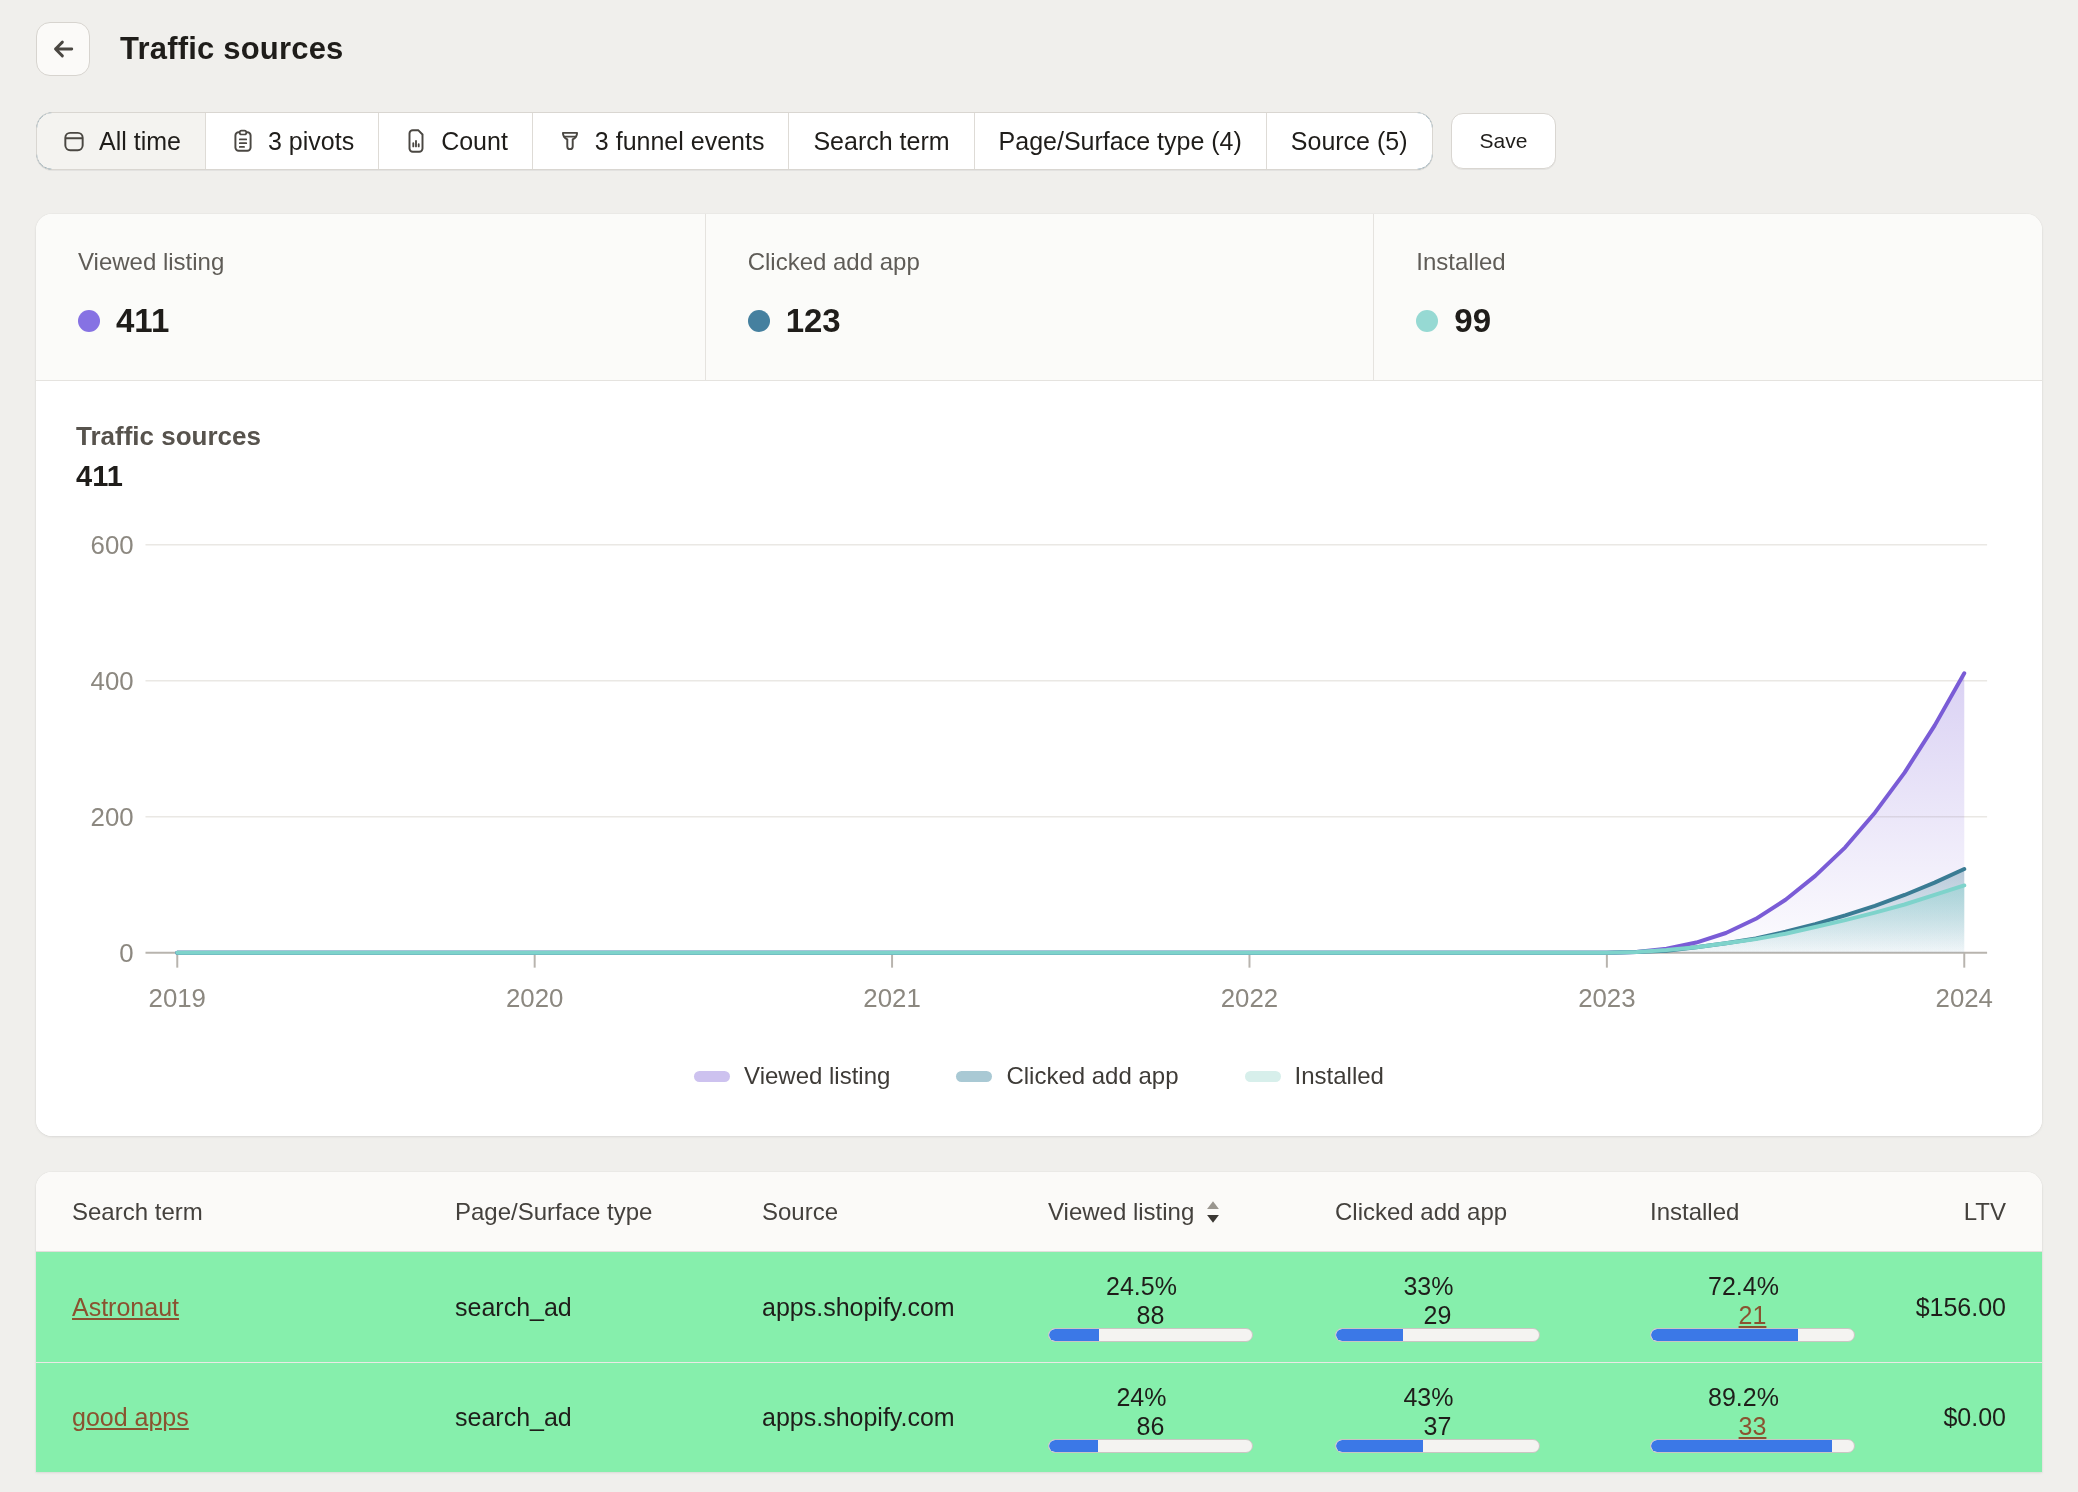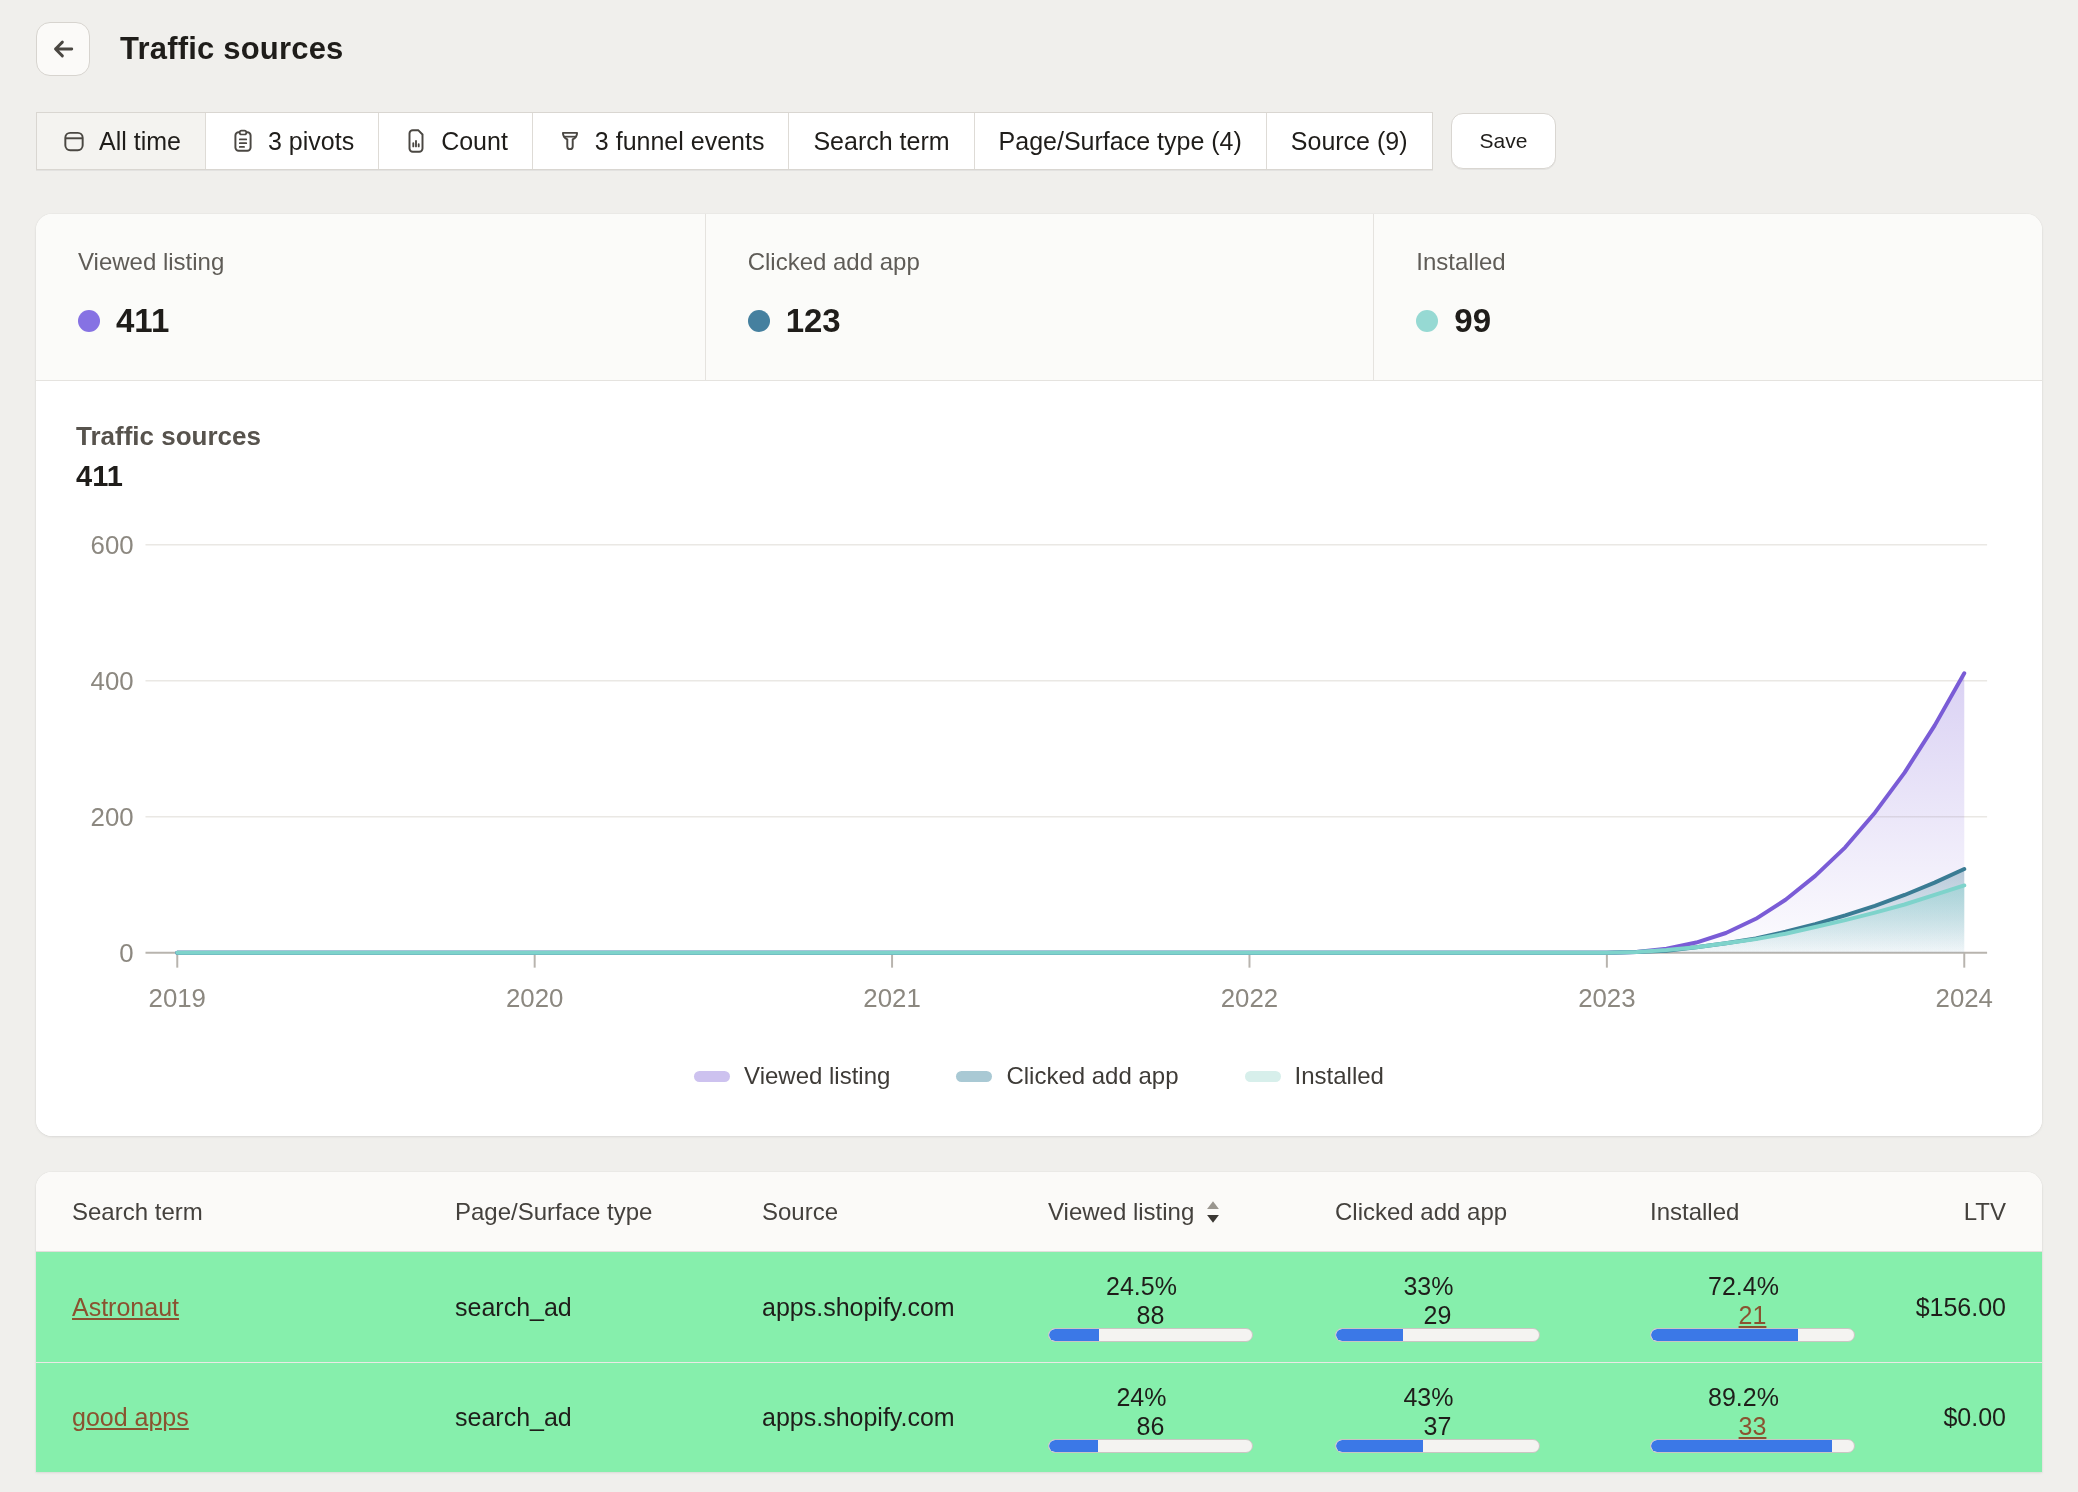--- a/index.html
+++ b/index.html
@@ -18,21 +18,21 @@
     background: #fbfaf8; border: 1px solid #d7d4cf;
     display: flex; align-items: center; justify-content: center;
     cursor: pointer;
   }
   .page-title { font-size: 31px; font-weight: 700; letter-spacing: .2px; }
 
   
   .toolbar { display: flex; align-items: center; margin-top: 36px; }
   .seg-group {
     display: inline-flex; background: #0c4a6e;
-    border: 1px solid #d9d6d1; border-radius: 0;
+    border: 1px solid #d9d6d1; border-radius: 16px;
     box-shadow: 0 1px 0 rgba(0,0,0,.05); overflow: hidden;
   }
   .seg {
     display: flex; align-items: center; gap: 12px;
     height: 56px; padding: 0 24px; font-size: 25px; color: #1f1d1a;
     background: #ffffff; border-left: 1px solid #dedbd6; cursor: pointer;
     white-space: nowrap;
   }
   .seg:first-child { border-left: none; background: #f4f3f0; }
   .seg svg { flex: 0 0 auto; }
@@ -146,21 +146,21 @@
         </svg>
         <span>3 funnel events</span>
       </div>
       <div class="seg">
         <span>Search term</span>
       </div>
       <div class="seg">
         <span>Page/Surface type (4)</span>
       </div>
       <div class="seg">
-        <span>Source (9)</span>
+        <span>Source (5)</span>
       </div>
     </div>
     <button class="save-btn">Save</button>
   </div>
 
   <div class="card metrics-card">
     <div class="metrics-row">
       <div class="metric">
         <div class="metric-label">Viewed listing</div>
         <div class="metric-valrow">

